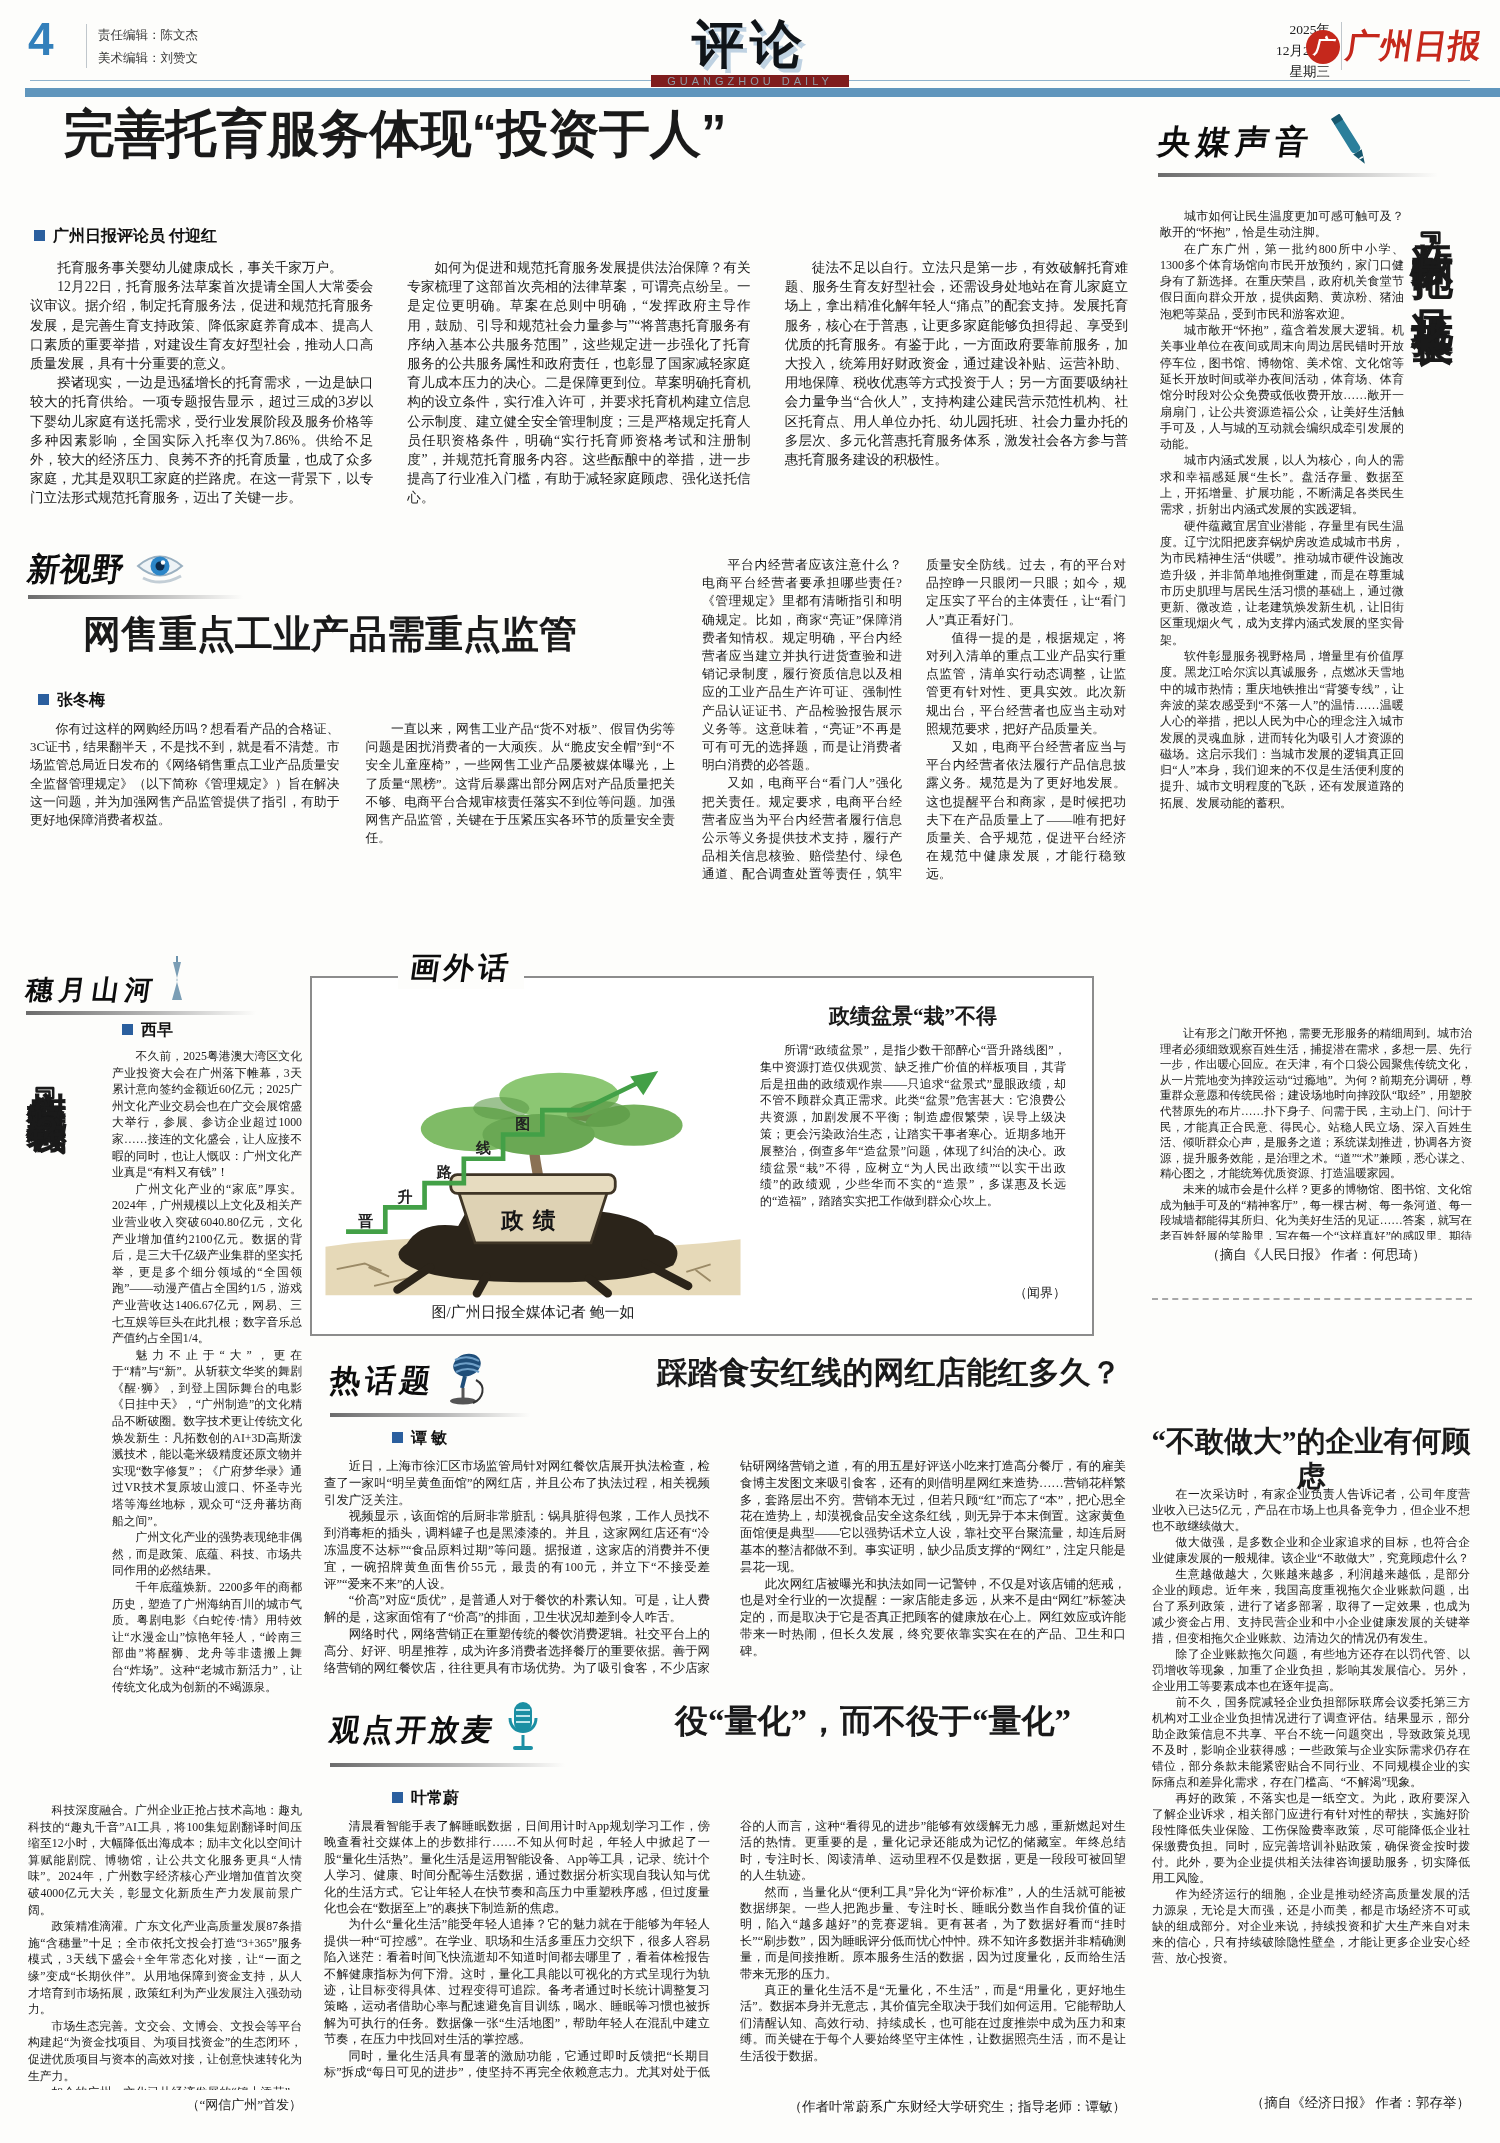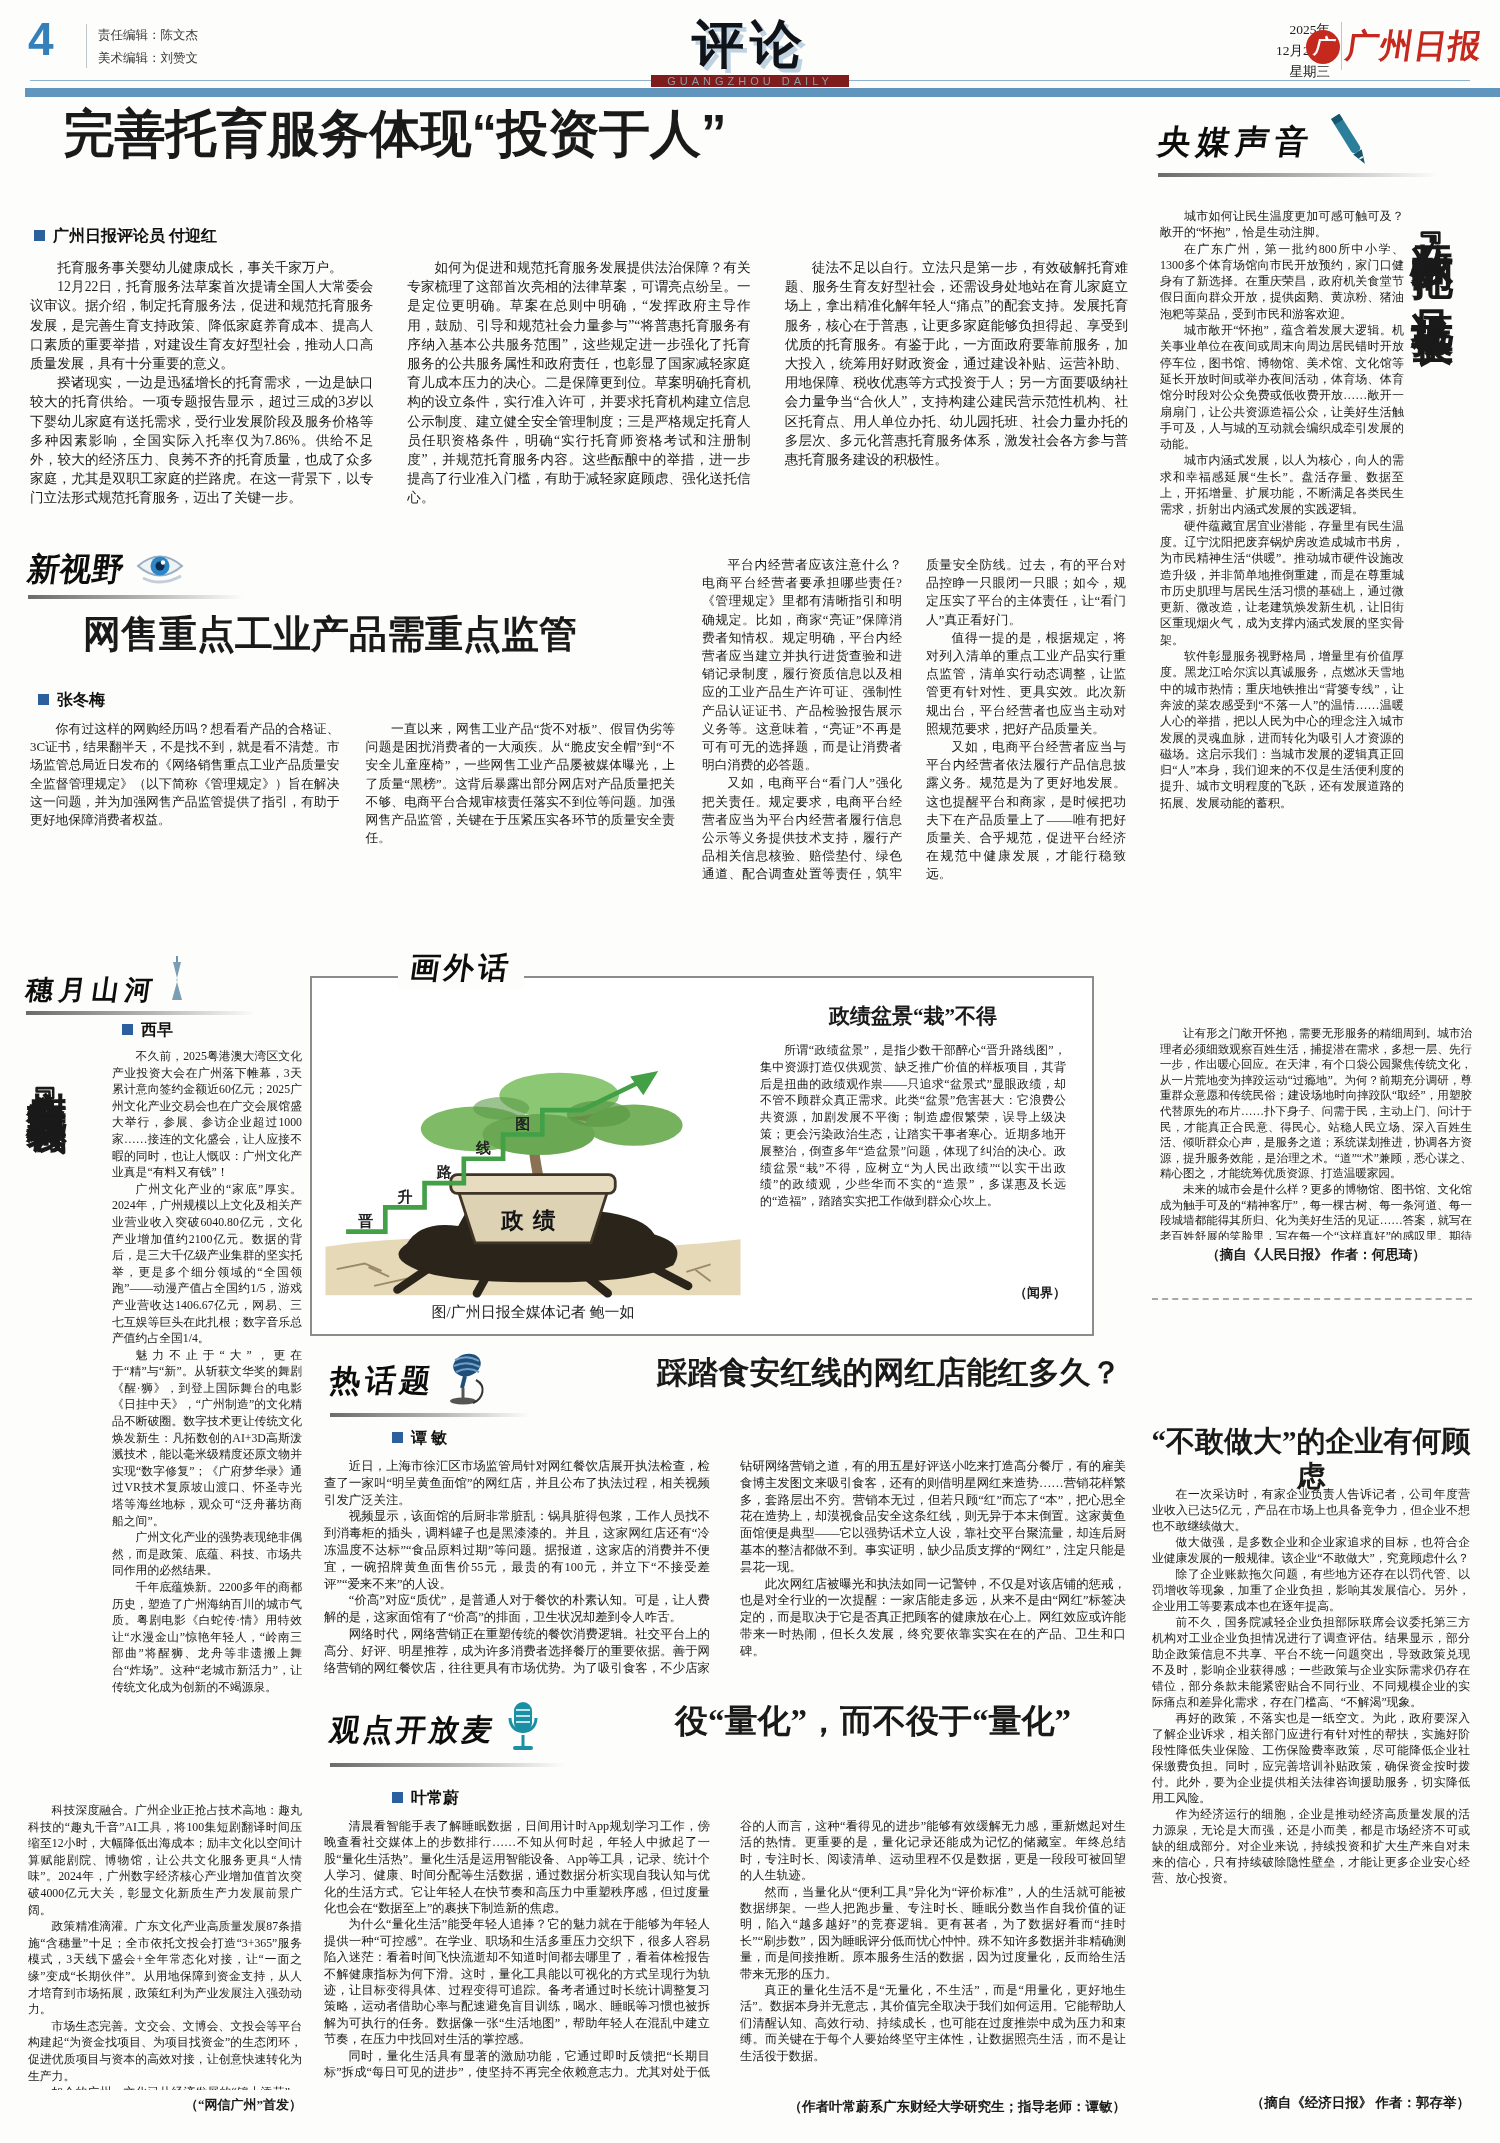--- a/index.html
+++ b/index.html
@@ -23,21 +23,21 @@
   .brand{font-size:33px;font-weight:900;color:#c5281c;transform:skewX(-8deg);letter-spacing:1px}
   .brand-circle{width:34px;height:34px;border-radius:50%;background:#c5281c;color:#fff;display:flex;
                 align-items:center;justify-content:center;font-size:20px;font-weight:700;font-style:italic}
   .rule-thin{border-top:1.5px solid #8fb2cc}
   .rule-thick{background:#6096bd}
   
   .badge{font-weight:900;transform:skewX(-8deg);display:inline-block;color:#0d0d0d}
   .badge-line{height:4px;background:linear-gradient(90deg,#6b6b6b,#b5b5b5 55%,rgba(255,255,255,0));margin-top:3px}
   .byline{font-weight:700;font-size:16px;color:#111}
   .sq{display:inline-block;width:11px;height:11px;background:#2b5f9e;margin-right:8px}
-  .credit{font-weight:700}
+  .credit{font-weight:400}
   .vert{writing-mode:vertical-rl}
   .box{border:2px solid #8c8c8c;background:#fff}
   .dashed{border-top:2px dashed #a8a8a8}
   .caption{font-size:15px;color:#222;text-align:center}
   .minititle{font-size:21px;font-weight:900;text-align:center}
 </style>
 </head>
 <body>
 
 <div class="abs pagenum" style="left:28px;top:16px">4</div>
@@ -267,18 +267,19 @@
     <p class="para">未来的城市会是什么样？更多的博物馆、图书馆、文化馆成为触手可及的“精神客厅”，每一棵古树、每一条河道、每一段城墙都能得其所归、化为美好生活的见证……答案，就写在老百姓舒展的笑脸里，写在每一个“这样真好”的感叹里。期待一座座有颜值、有温度的城市敞开“怀抱”，以更具活力、更接地气的姿态拔节生长。</p>
   </div>
 <div class="abs credit" style="left:1160px;top:1246px;width:312px;text-align:center;font-size:13.5px">（摘自《人民日报》 作者：何思琦）</div>
 
 <div class="abs dashed" style="left:1152px;top:1298px;width:320px"></div>
 
 <div class="abs song-bold" style="left:1150px;top:1424px;width:322px;text-align:center;font-size:29px;line-height:1.2">“不敢做大”的企业有何顾虑</div>
 <div class="abs just clip" style="left:1152px;top:1486px;width:318px;height:602px;font-size:11.8px;line-height:16px">
     <p class="para">在一次采访时，有家企业负责人告诉记者，公司年度营业收入已达5亿元，产品在市场上也具备竞争力，但企业不想也不敢继续做大。</p>
     <p class="para">做大做强，是多数企业和企业家追求的目标，也符合企业健康发展的一般规律。该企业“不敢做大”，究竟顾虑什么？</p>
+    <p class="para">生意越做越大，欠账越来越多，利润越来越低，是部分企业的顾虑。近年来，我国高度重视拖欠企业账款问题，出台了系列政策，进行了诸多部署，取得了一定效果，也成为减少资金占用、支持民营企业和中小企业健康发展的关键举措，但变相拖欠企业账款、边清边欠的情况仍有发生。</p>
     <p class="para">除了企业账款拖欠问题，有些地方还存在以罚代管、以罚增收等现象，加重了企业负担，影响其发展信心。另外，企业用工等要素成本也在逐年提高。</p>
     <p class="para">前不久，国务院减轻企业负担部际联席会议委托第三方机构对工业企业负担情况进行了调查评估。结果显示，部分助企政策信息不共享、平台不统一问题突出，导致政策兑现不及时，影响企业获得感；一些政策与企业实际需求仍存在错位，部分条款未能紧密贴合不同行业、不同规模企业的实际痛点和差异化需求，存在门槛高、“不解渴”现象。</p>
     <p class="para">再好的政策，不落实也是一纸空文。为此，政府要深入了解企业诉求，相关部门应进行有针对性的帮扶，实施好阶段性降低失业保险、工伤保险费率政策，尽可能降低企业社保缴费负担。同时，应完善培训补贴政策，确保资金按时拨付。此外，要为企业提供相关法律咨询援助服务，切实降低用工风险。</p>
     <p class="para">作为经济运行的细胞，企业是推动经济高质量发展的活力源泉，无论是大而强，还是小而美，都是市场经济不可或缺的组成部分。对企业来说，持续投资和扩大生产来自对未来的信心，只有持续破除隐性壁垒，才能让更多企业安心经营、放心投资。</p>
   </div>
 <div class="abs credit" style="left:1152px;top:2094px;width:318px;text-align:right;font-size:13.5px">（摘自《经济日报》 作者：郭存举）</div>
 
 </body></html>

